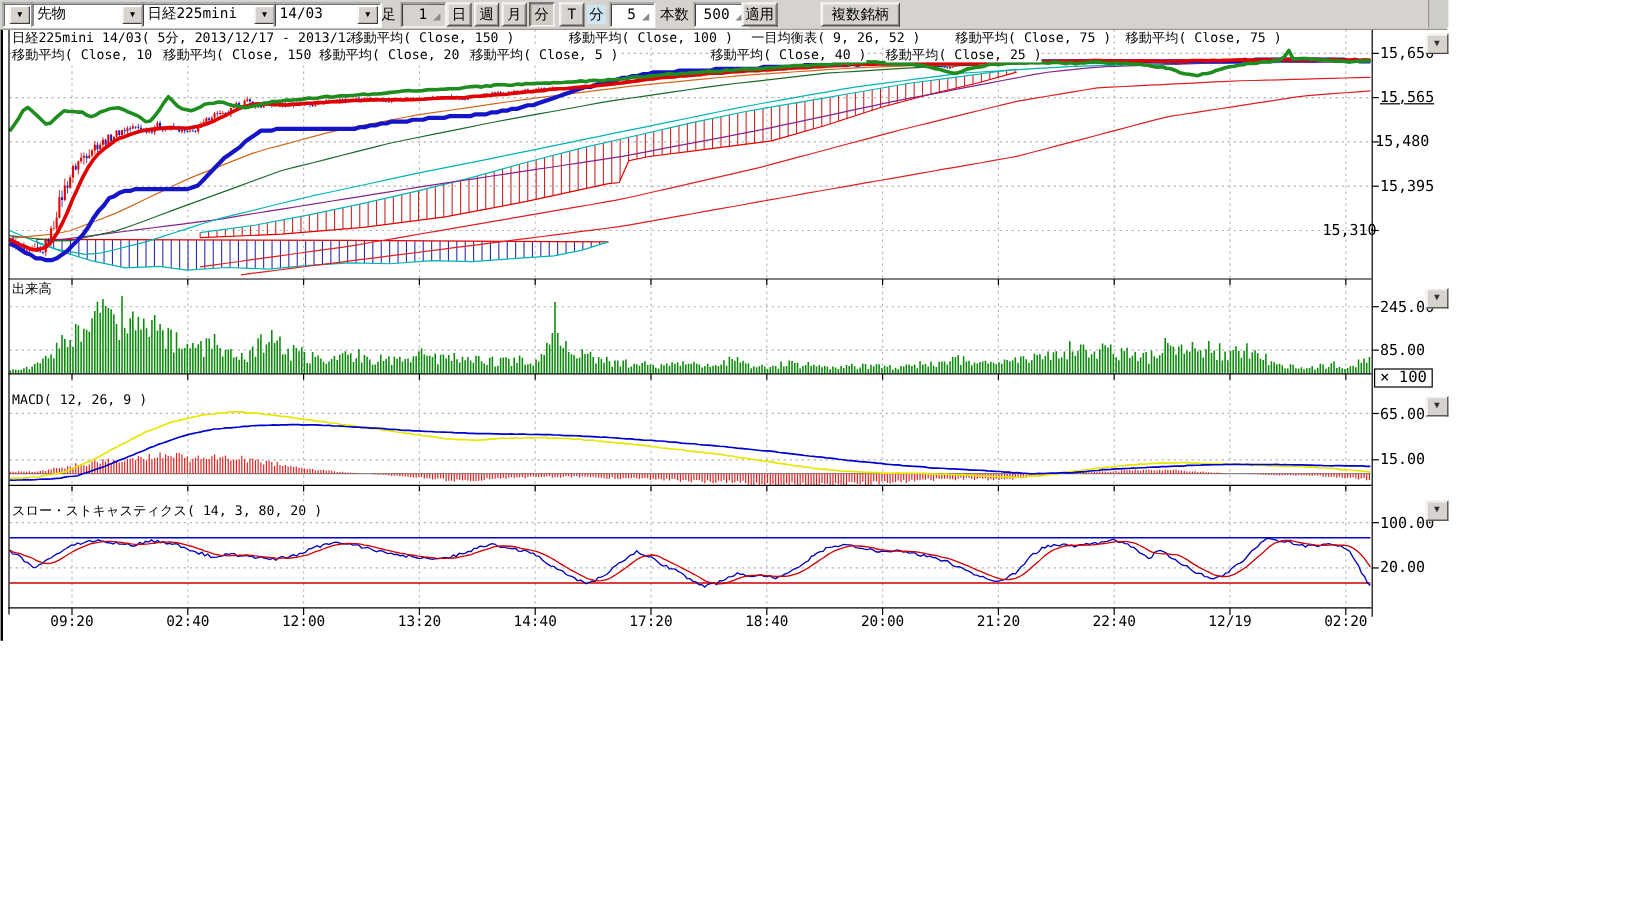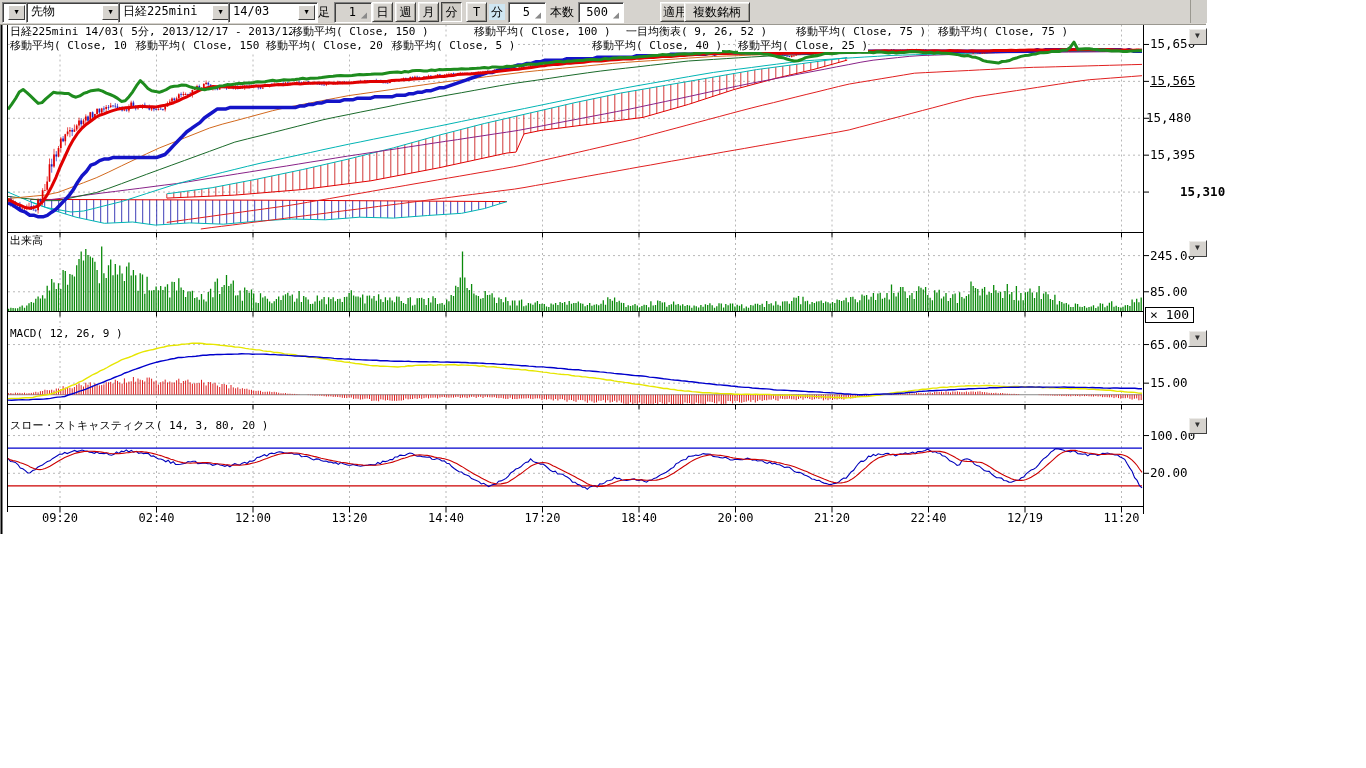--- a/index.html
+++ b/index.html
@@ -231,39 +231,39 @@
     <div class="ovl" style="left: 392px; top: 39px;">移動平均( Close, 5 )</div>
     <div class="ovl" style="left: 592px; top: 39px;">移動平均( Close, 40 )</div>
     <div class="ovl" style="left: 726px; top: 39px; margin-left: 12px;">移動平均( Close, 25 )</div>
     <div class="ovl" style="left: 10px; top: 234px;">出来高</div>
     <div class="ovl" style="left: 10px; top: 327px;">MACD( 12, 26, 9 )</div>
     <div class="ovl" style="left: 10px; top: 419px;">スロー・ストキャスティクス( 14, 3, 80, 20 )</div>
     <div class="axlbl" style="left: 1150px; top: 36px;">15,650</div>
     <div class="axlbl" style="left: 1150px; top: 73px; text-decoration: underline;">15,565</div>
     <div class="axlbl" style="left: 1098px; top: 110px; margin-left: 48px;">15,480</div>
     <div class="axlbl" style="left: 1150px; top: 147px;">15,395</div>
-    <div class="axlbl" style="left: 1180px; top: 184px; font-weight: bold;">15,310</div>
+    <div class="axlbl" style="left: 1102px; top: 184px;">15,310</div>
     <div class="axlbl" style="left: 1150px; top: 248px;">245.00</div>
     <div class="axlbl" style="left: 1150px; top: 284px;">85.00</div>
     <div class="axlbl" style="left: 1150px; top: 337px;">65.00</div>
     <div class="axlbl" style="left: 1150px; top: 375px;">15.00</div>
     <div class="axlbl" style="left: 1150px; top: 428px;">100.00</div>
     <div class="axlbl" style="left: 1150px; top: 465px;">20.00</div>
     <div class="xlbl" style="left: 34px; top: 511px;">09:20</div>
     <div class="xlbl" style="left: 130.5px; top: 511px;">02:40</div>
     <div class="xlbl" style="left: 227px; top: 511px;">12:00</div>
     <div class="xlbl" style="left: 323.5px; top: 511px;">13:20</div>
     <div class="xlbl" style="left: 420px; top: 511px;">14:40</div>
     <div class="xlbl" style="left: 516.5px; top: 511px;">17:20</div>
     <div class="xlbl" style="left: 613px; top: 511px;">18:40</div>
     <div class="xlbl" style="left: 709.5px; top: 511px;">20:00</div>
     <div class="xlbl" style="left: 806px; top: 511px;">21:20</div>
     <div class="xlbl" style="left: 902.5px; top: 511px;">22:40</div>
     <div class="xlbl" style="left: 999px; top: 511px;">12/19</div>
-    <div class="xlbl" style="left: 1095.5px; top: 511px;">11:20</div>
+    <div class="xlbl" style="left: 1095.5px; top: 511px;">02:20</div>
     <div class="badge" style="left: 1145px; top: 307px;">× 100</div>
     <div class="abtn" style="left: 1188px; top: 28px;">▼</div>
     <div class="abtn" style="left: 1188px; top: 240px;">▼</div>
     <div class="abtn" style="left: 1188px; top: 330px;">▼</div>
     <div class="abtn" style="left: 1188px; top: 417px;">▼</div>
   </div>
 
 <div class="toolbar">
   <div class="combo" style="left:2px;width:20px"><span class="carrow">▼</span></div>
   <div class="combo" style="left:26px;width:90px"><span>先物</span><span class="carrow">▼</span></div>
@@ -282,16 +282,16 @@
   <span class="tlabel hl" style="left:489px">分</span>
   <div class="spinbox" style="left:508px;width:36px">
       <input style="width: 20px;" value="5">
       <span class="spin">◢</span>
     </div>
   <span class="tlabel" style="left:550px">本数</span>
   <div class="spinbox" style="left:578px;width:44px">
       <input style="width: 28px;" value="500">
       <span class="spin">◢</span>
     </div>
-  <button class="tbtn" style="left:660px;width:30px">適用</button>
+  <button class="tbtn" style="left:618px;width:30px">適用</button>
   <button class="tbtn" style="left:684px;width:66px">複数銘柄</button>
   <div class="strip"></div>
 </div>
 
 </body></html>

